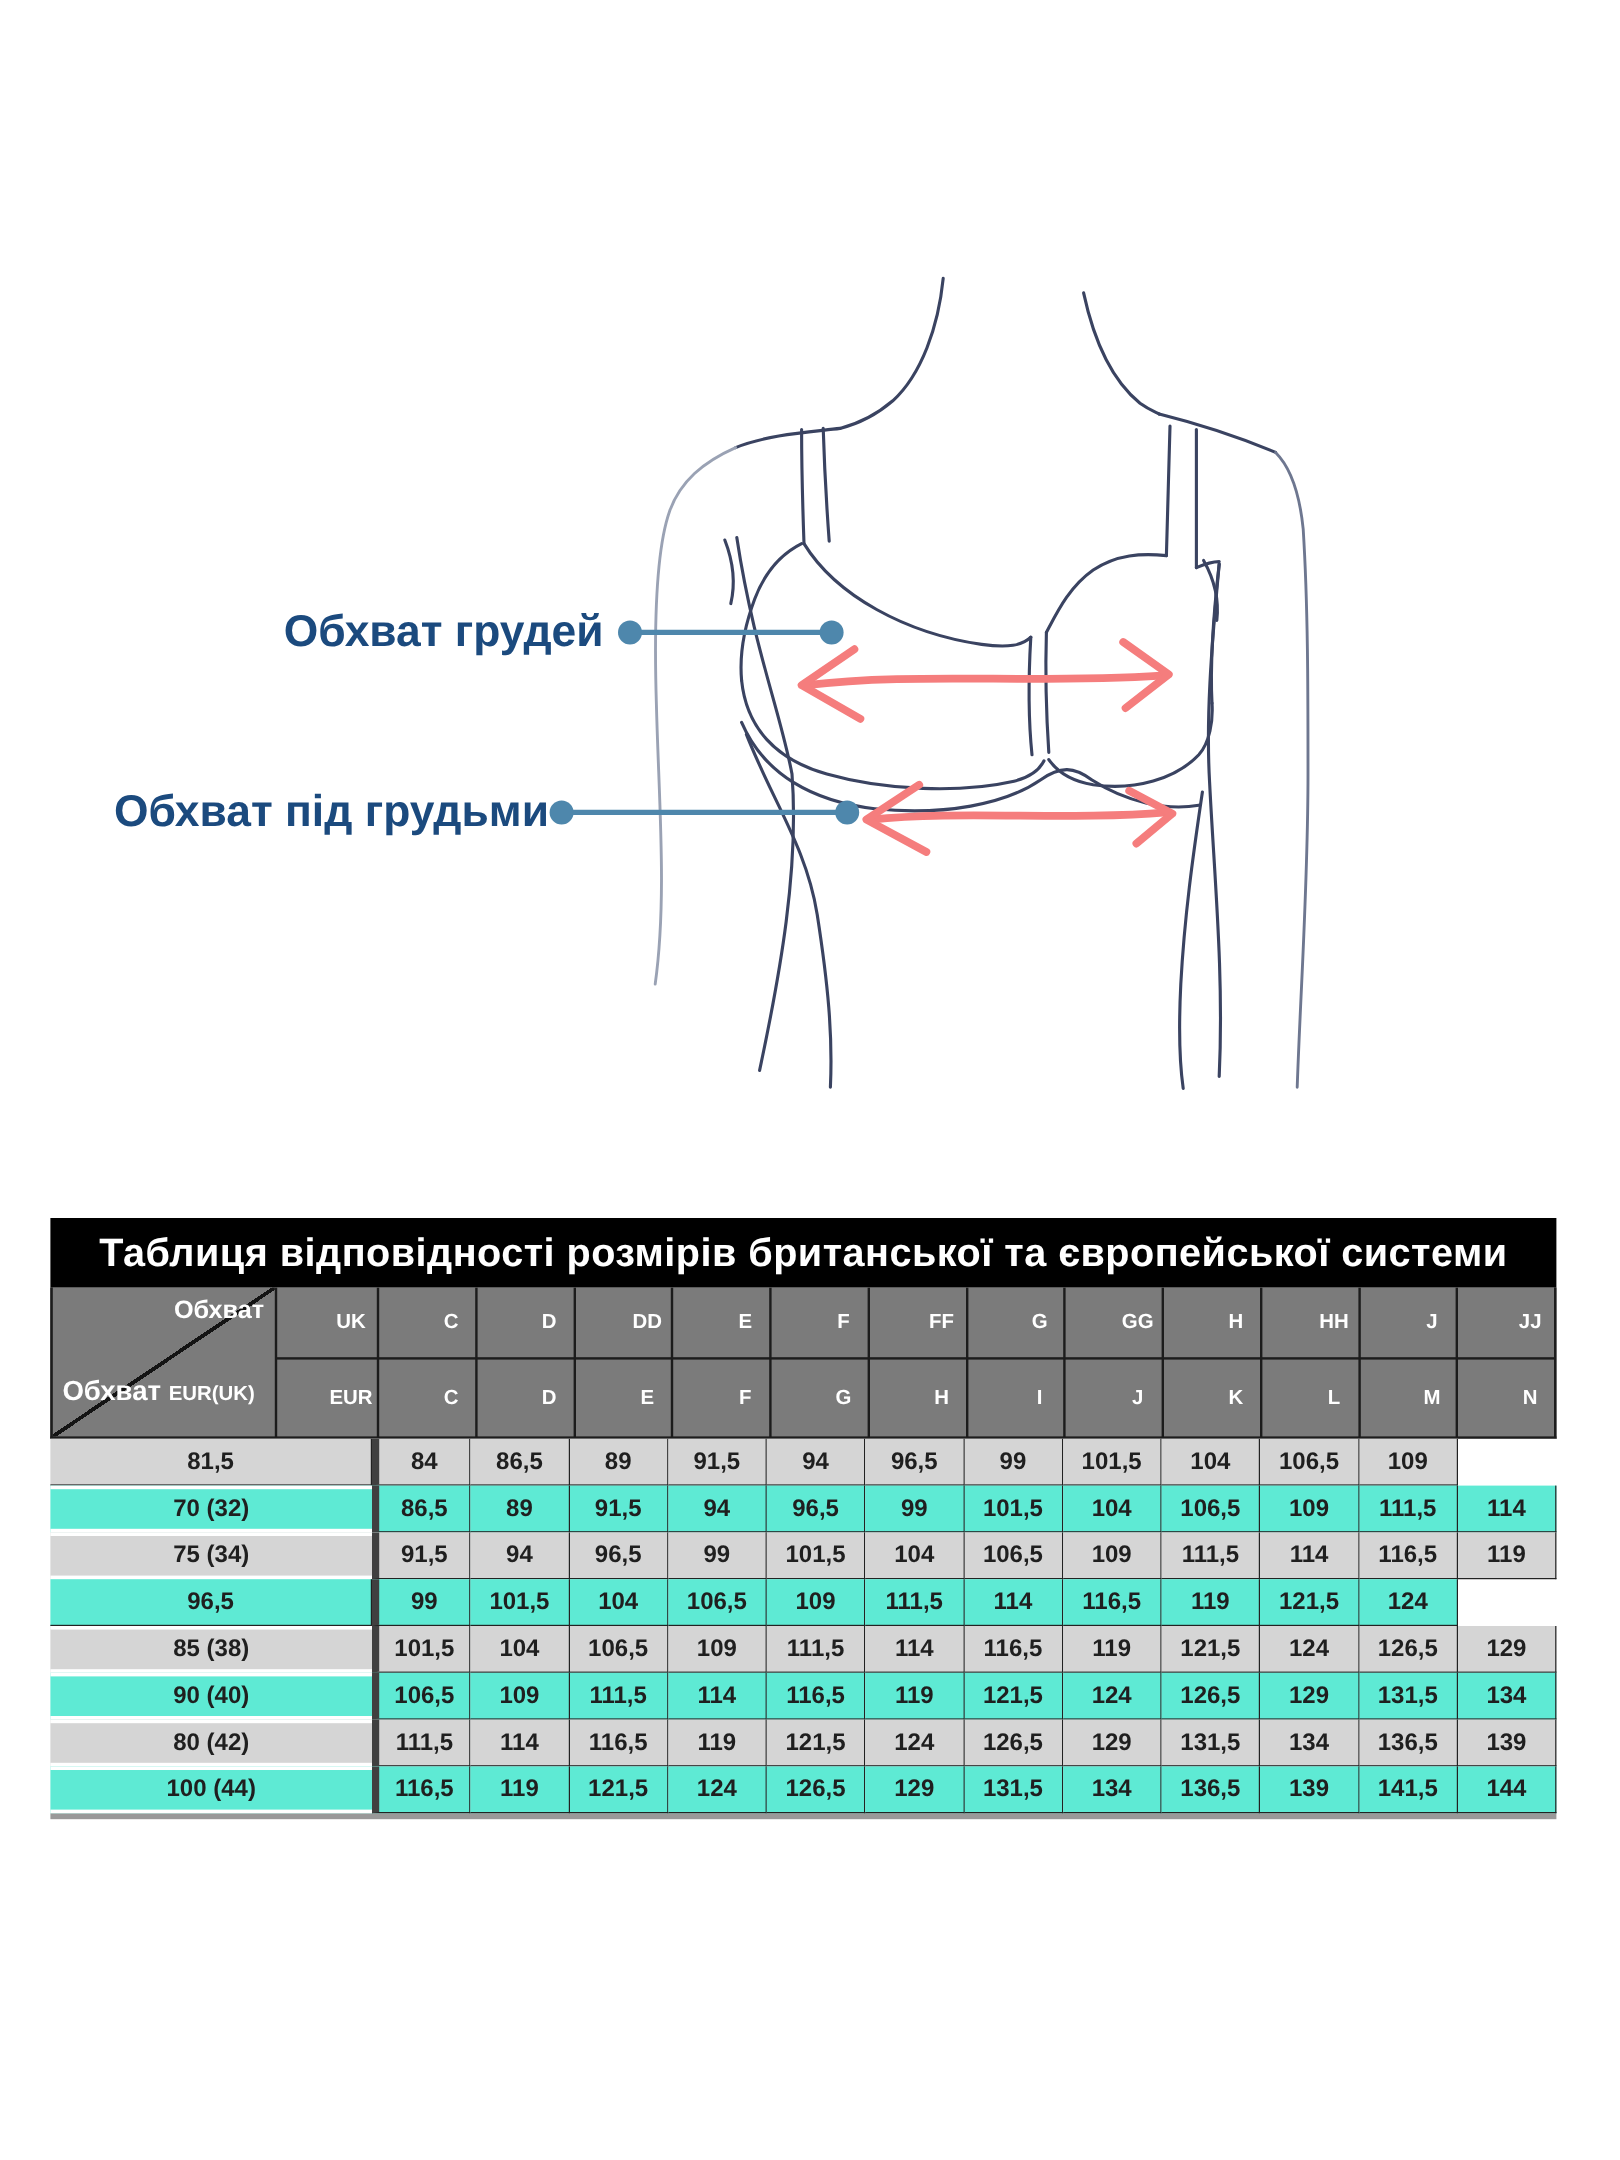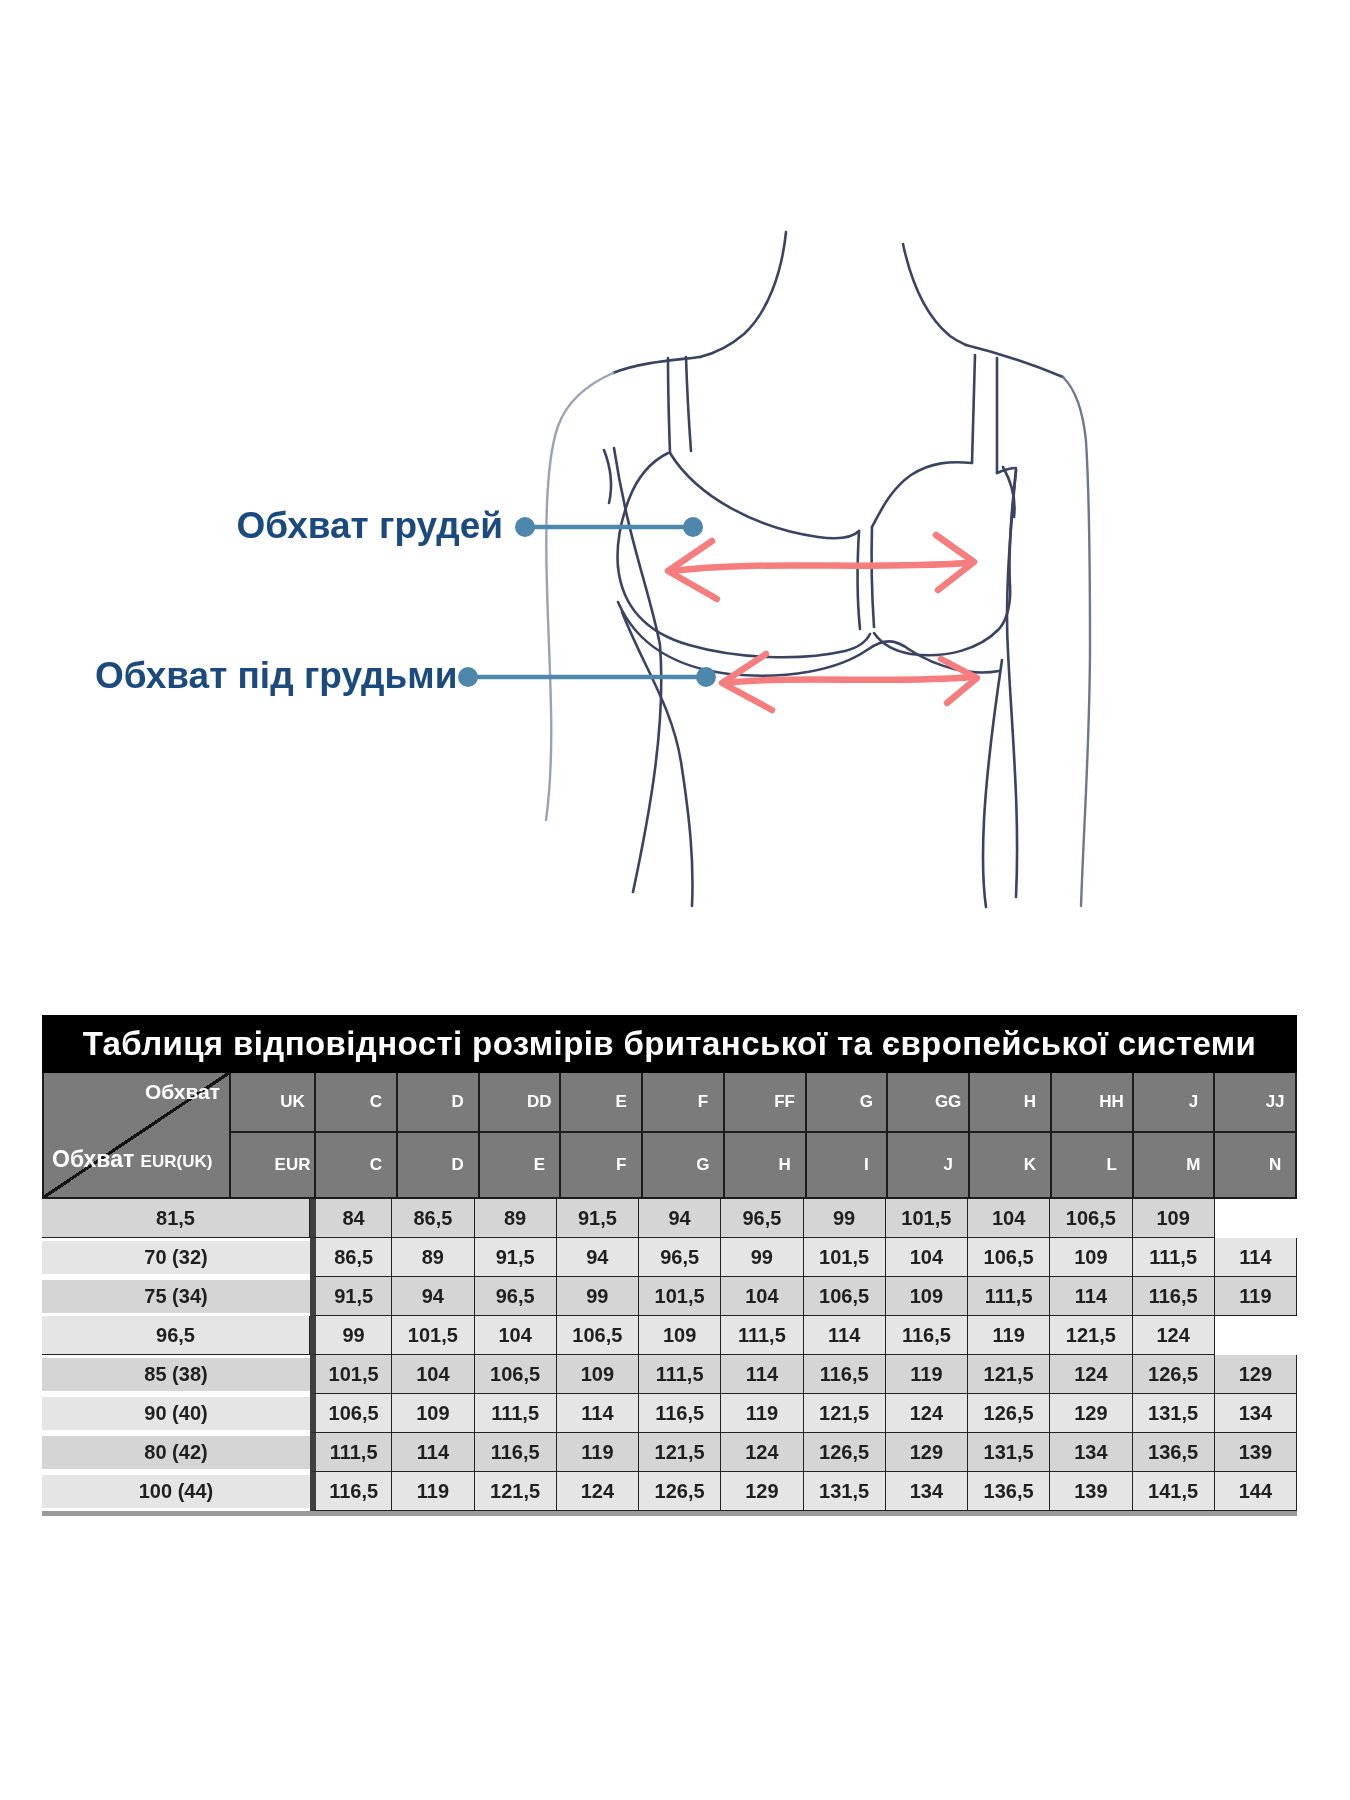--- a/index.html
+++ b/index.html
@@ -31,21 +31,21 @@
   .corner-bottom{position:absolute;bottom:24px;left:8px;font-size:23px;font-weight:700;color:#fff;}
   .corner-bottom .small{font-size:17px;}
   .t-body{background:#fff;}
   .trow{display:grid;grid-template-columns:268px repeat(12,1fr);height:39px;}
   .tlabel{display:flex;align-items:center;justify-content:center;font-size:20px;font-weight:600;
           color:#1f1f1f;border-top:3px solid #fff;border-bottom:3px solid #fff;}
   .tval{display:flex;align-items:center;justify-content:center;font-size:20px;font-weight:600;
         color:#1f1f1f;border-right:1.5px solid #222;border-bottom:1.5px solid #222;}
   .trow .tval:nth-child(2){border-left:6px solid #404040;}
   .trow.even .tval,.trow.even .tlabel{background:#d5d5d5;}
-  .trow.odd  .tval,.trow.odd  .tlabel{background:#e5e5e5;}
+  .trow.odd  .tval,.trow.odd  .tlabel{background:#5eead4;}
   .t-bottom{height:5px;background:#999999;}
 </style>
 </head>
 <body>
 
 <div class="page">
 
   <div class="figure-wrap">
 
     <svg width="1350" height="1010" viewBox="0 0 1350 1010">

